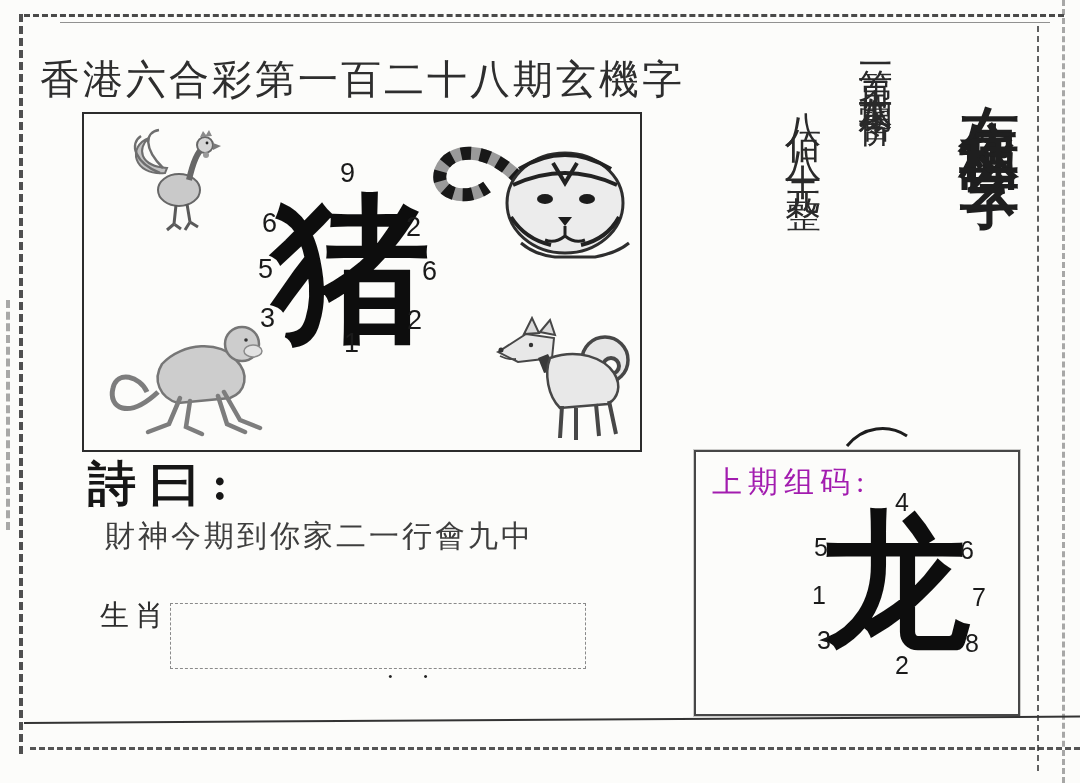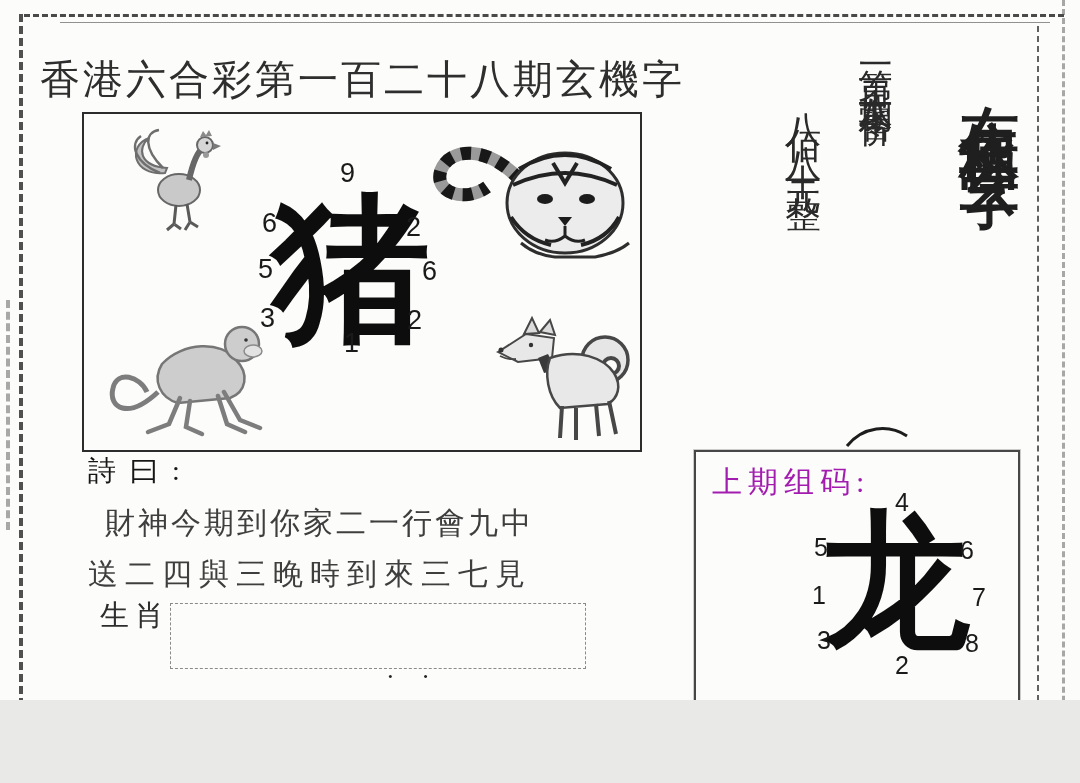--- a/index.html
+++ b/index.html
@@ -1,17 +1,17 @@
 <!DOCTYPE html>
 <html><head>
 <meta charset="utf-8">
 <style>
   html,body{margin:0;padding:0;background:#e9e9e7;}
   .page{
-    position:relative;width:1080px;height:700px;margin:0 auto;
+    position:relative;width:1080px;height:783px;margin:0 auto;
     background:#fcfcfa;overflow:hidden;
     font-family:"Liberation Serif","DejaVu Serif",serif;color:#222;
   }
   .abs{position:absolute;}
   
   .frame-top{top:14px;left:24px;width:1040px;border-top:3px dashed #2b2b2b;opacity:.85;}
   .frame-top2{top:22px;left:60px;width:990px;border-top:1px solid #4a4a4a;opacity:.6;}
   .frame-left{top:14px;left:19px;height:740px;border-left:4px dashed #262626;opacity:.8;}
   .frame-right{top:26px;left:1037px;height:745px;border-left:2px dashed #3a3a3a;opacity:.8;}
   .edge-noise-right{top:0;left:1062px;height:783px;border-left:3px dashed #555;opacity:.5;}
@@ -19,23 +19,23 @@
   .frame-bottom-solid{top:722px;left:24px;width:1056px;border-top:2px solid #333;transform:rotate(-.35deg);transform-origin:left;}
   .frame-bottom-dashed{top:747px;left:30px;width:1050px;border-top:3px dashed #2c2c2c;opacity:.8;}
   
   .title{top:52px;left:40px;font-size:40px;letter-spacing:3px;color:#2e2e2e;white-space:nowrap;}
   
   .pic-box{top:112px;left:82px;width:556px;height:336px;border:2px solid #2c2c2c;}
   .big-char{font-weight:900;color:#0d0d0d;line-height:1;}
   .char-pig{top:192px;left:272px;font-size:158px;}
   .num{font-family:"Liberation Sans","DejaVu Sans",sans-serif;font-size:27px;color:#1a1a1a;line-height:1;}
   
-  .poem-heading{top:452px;left:88px;font-size:28px;font-weight:normal;letter-spacing:14px;color:#161616;}
+  .poem-heading{top:452px;left:88px;font-size:48px;font-weight:bold;letter-spacing:14px;color:#161616;}
   .poem-line{font-size:30px;color:#3e3e3e;white-space:nowrap;}
-  .poem-line1{top:503px;left:105px;letter-spacing:3px;}
+  .poem-line1{top:516px;left:105px;letter-spacing:3px;}
   .poem-line2{top:554px;left:88px;letter-spacing:7px;}
   .zodiac-label{top:596px;left:100px;font-size:29px;color:#2d2d2d;letter-spacing:6px;}
   .zodiac-box{top:603px;left:170px;width:414px;height:64px;border:1px dashed #8a8a8a;}
   .zodiac-text{top:617px;left:188px;font-size:30px;color:#333;letter-spacing:2px;white-space:nowrap;}
   .zodiac-dots{top:662px;left:386px;font-size:26px;letter-spacing:10px;color:#222;}
   
   .vtext{writing-mode:vertical-rl;text-orientation:upright;white-space:nowrap;color:#1f1f1f;}
   .brand-col{top:58px;left:948px;font-size:60px;font-weight:bold;letter-spacing:15px;}
   .issue-col{top:42px;left:852px;font-size:34px;letter-spacing:5px;color:#2a2a2a;}
   .price-col{top:84px;left:778px;font-size:36px;letter-spacing:17px;color:#2a2a2a;}
@@ -124,21 +124,20 @@
   <span class="abs num" style="top:210px;left:262px;">6</span>
   <span class="abs num" style="top:214px;left:406px;">2</span>
   <span class="abs num" style="top:256px;left:258px;">5</span>
   <span class="abs num" style="top:258px;left:422px;">6</span>
   <span class="abs num" style="top:305px;left:260px;">3</span>
   <span class="abs num" style="top:307px;left:407px;">2</span>
   <span class="abs num" style="top:330px;left:344px;">1</span>
 
   <div class="abs poem-heading">詩曰:</div>
   <div class="abs poem-line poem-line1">財神今期到你家二一行會九中</div>
-  <div class="abs poem-line poem-line2">送二四與三晚時到來三七見</div>
 
   <div class="abs zodiac-label">生肖</div>
   <div class="abs zodiac-box"></div>
   <div class="abs zodiac-dots">· ·</div>
 
   <div class="abs vtext brand-col">布依種玄字</div>
   <div class="abs vtext issue-col">第一百二十八期零售价</div>
   <div class="abs vtext price-col">八佰八十元整</div>
 
   <svg class="abs" style="top:424px;left:845px;" width="70" height="26" viewBox="0 0 70 26">

